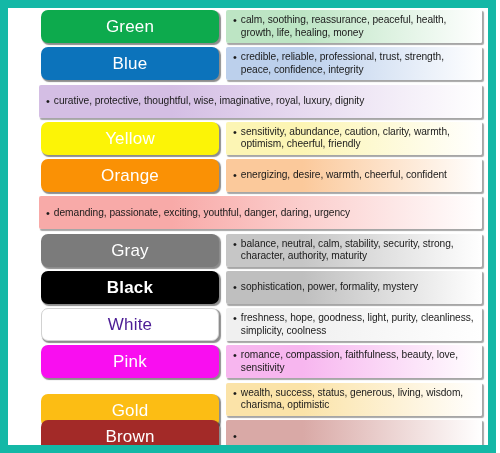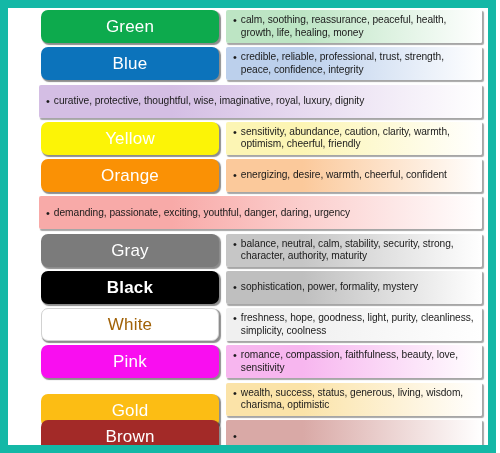--- a/index.html
+++ b/index.html
@@ -80,21 +80,21 @@
   }
 
   .desc-text {
     font-size: 10.2px;
     line-height: 12.5px;
     color: #1a1a1a;
     letter-spacing: -0.05px;
   }
 
   .white-text { color: #ffffff; }
-  .black-text { color: #a16207; }
+  .black-text { color: #4c1d95; }
 </style>
 </head>
 <body>
 
 <div id="chart">
   <div id="rows">
       <div class="row">
         <div class="swatch" style="background: rgb(13, 170, 77);">
           <span class="swatch-label white-text">Green</span>
         </div>

